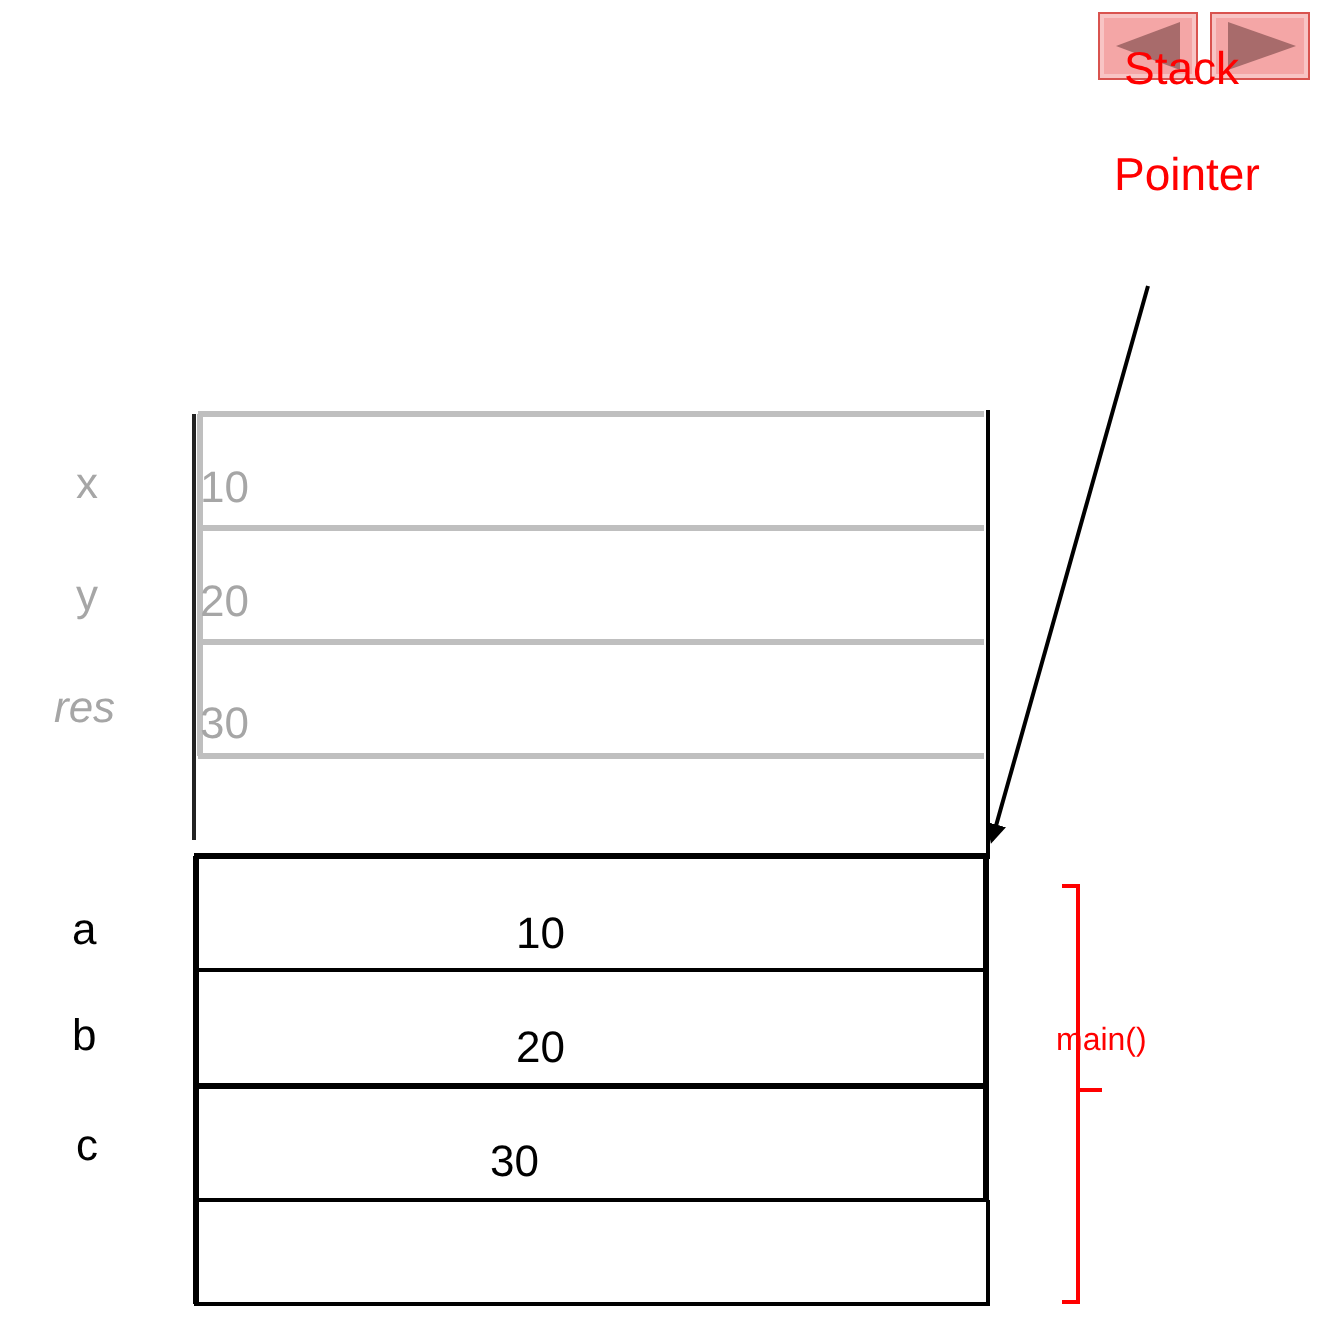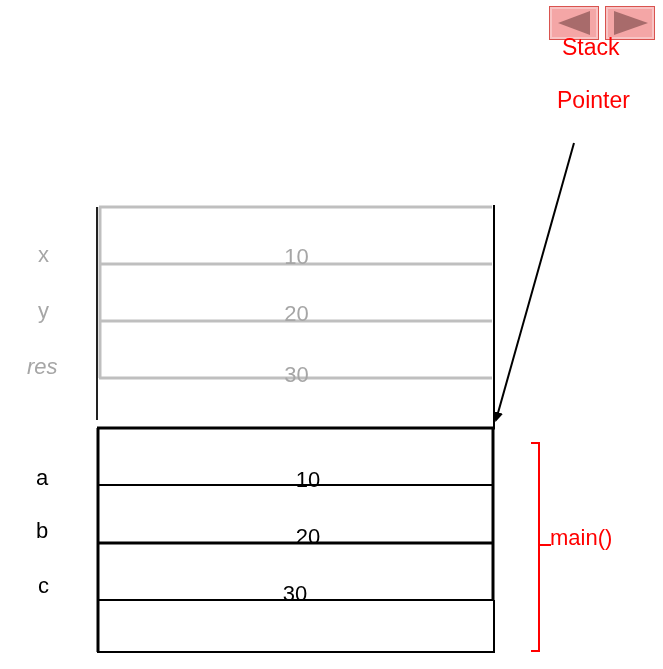--- a/index.html
+++ b/index.html
@@ -1,22 +1,22 @@
 <!DOCTYPE html>
 <html><head>
 <meta charset="utf-8">
 <style>
   html, body { margin:0; padding:0; background:#ffffff; }
   body { width:663px; height:669px; position:relative; overflow:hidden; font-family:"Liberation Sans", sans-serif; }
-  .abs { position:absolute;margin-top:13px; }
+  .abs { position:absolute; }
   .lbl { font-size:22px; }
   .gray { color:#a6a6a6; }
   .black { color:#000000; }
   .red { color:#ff0000; }
-  .val { font-size:22px; text-align:center; }
+  .val { font-size:22px; }
   .navbtn { position:absolute; top:6px; width:50px; height:34px; background:#f4a6a6; border:1px solid #d9534f; box-sizing:border-box; box-shadow: inset 0 0 0 2px #f8c4c4; }
   .navbtn svg { display:block; }
   svg.overlay { position:absolute; left:0; top:0; }
 </style>
 </head>
 <body>
 
 <div class="navbtn" style="left:549px;">
   <svg width="48" height="32">
     <polygon points="40,4 40,28 8,16" fill="#a86b6b"></polygon>
@@ -73,13 +73,13 @@
 <div class="abs val gray" style="left:100px; width:393px; top:349px;">30</div>
 
 <div class="abs lbl black" style="left:36px; top:452px;">a</div>
 <div class="abs lbl black" style="left:36px; top:505px;">b</div>
 <div class="abs lbl black" style="left:38px; top:560px;">c</div>
 
 <div class="abs val black" style="left:258px; width:100px; top:454px;">10</div>
 <div class="abs val black" style="left:258px; width:100px; top:511px;">20</div>
 <div class="abs val black" style="left:245px; width:100px; top:568px;">30</div>
 
-<div class="abs red" style="left:550px; top:512px; font-size:22px;">main()</div>
+<div class="abs red" style="left:528px; top:512px; font-size:16px;">main()</div>
 
 </body></html>

